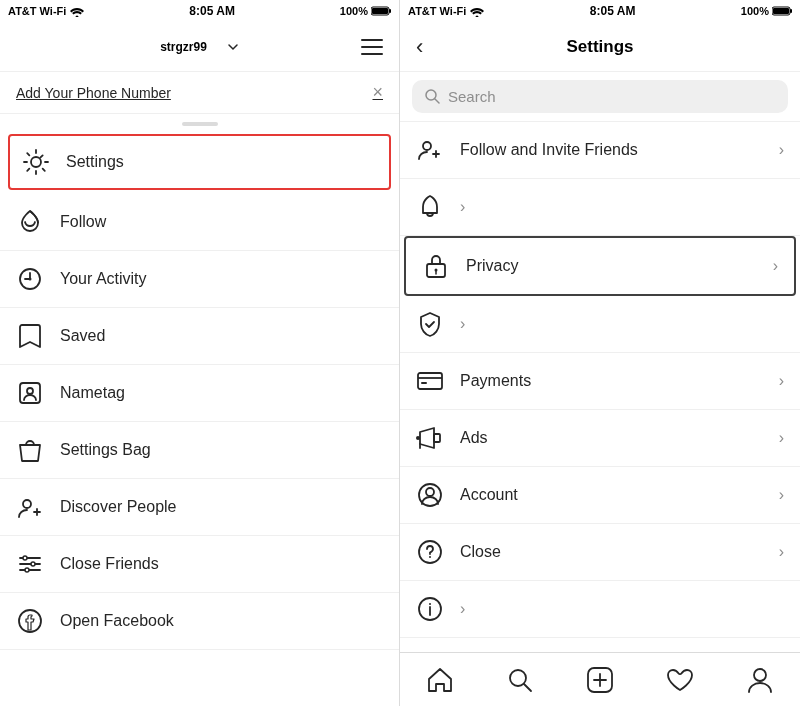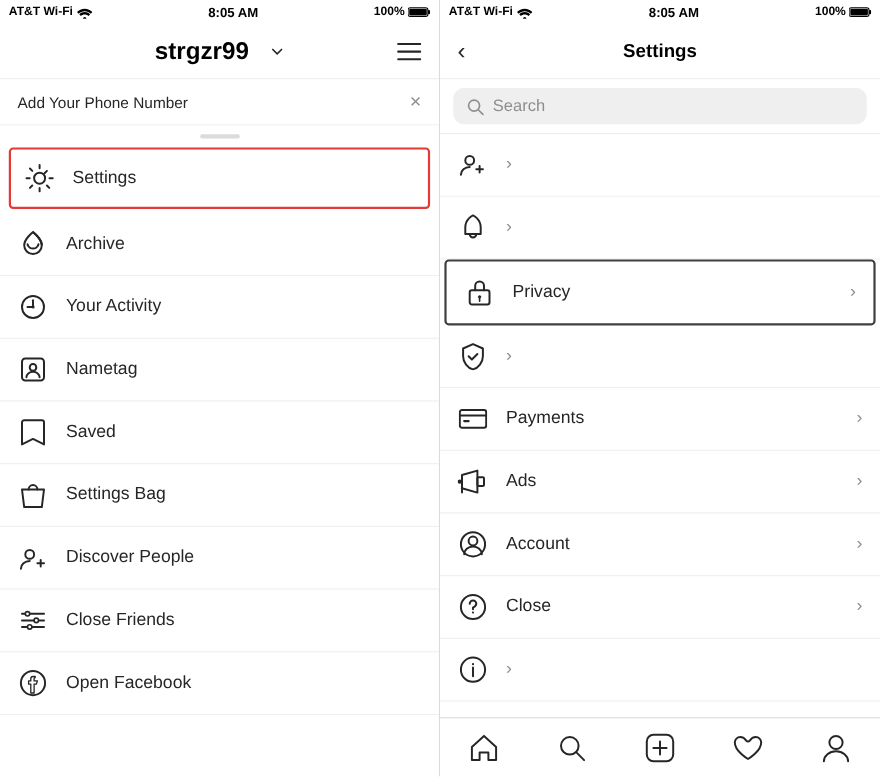--- a/index.html
+++ b/index.html
@@ -39,41 +39,42 @@
     .profile-header {
       height: 50px;
       display: flex;
       align-items: center;
       justify-content: center;
       padding: 0 16px;
       border-bottom: 1px solid #efefef;
       position: relative;
     }
     .profile-username {
-      font-size: 22px;
+      font-size: 12px;
       font-weight: 600;
       display: flex;
       align-items: center;
       gap: 20px;
     }
     .hamburger-icon {
       position: absolute;
       right: 16px;
       font-size: 20px;
     }
 
     .phone-banner {
       background: #fff;
       border-bottom: 1px solid #efefef;
       padding: 10px 16px;
       font-size: 14px;
       color: #262626;
       display: flex;
       align-items: center;
       justify-content: space-between;
+      text-decoration: underline;
     }
     .phone-banner-close {
       font-size: 18px;
       color: #8e8e8e;
     }
 
     .drawer-handle {
       display: flex;
       justify-content: center;
       padding: 8px 0 4px;
@@ -156,21 +157,21 @@
 
     .search-bar-container {
       padding: 8px 12px;
       border-bottom: 1px solid #efefef;
     }
     .search-bar {
       background: #efefef;
       border-radius: 10px;
       padding: 8px 12px;
       display: flex;
-      align-items: center;
+      align-items: flex-start;
       gap: 8px;
     }
     .search-bar .search-placeholder {
       color: #8e8e8e;
       font-size: 15px;
     }
 
     .settings-list {
       flex: 1;
       overflow-y: auto;
@@ -300,53 +301,53 @@
     </div>
 
     <div class="menu-item">
       <div class="menu-icon">
         <svg width="26" height="26" viewBox="0 0 26 26" fill="none">
           <path d="M13 2C13 2 5 8 5 14C5 18.42 8.58 22 13 22C17.42 22 21 18.42 21 14C21 8 13 2 13 2Z" stroke="#262626" stroke-width="1.8"></path>
           <path d="M13 2C13 2 21 8 21 14" stroke="#262626" stroke-width="1.8"></path>
           <path d="M8 13C8 13 9 17 13 17C17 17 18 13 18 13" stroke="#262626" stroke-width="1.8" stroke-linecap="round"></path>
         </svg>
       </div>
-      <span class="menu-label">Archive</span>
+      <span class="menu-label">Follow</span>
     </div>
 
     <div class="menu-item">
       <div class="menu-icon">
         <svg width="26" height="26" viewBox="0 0 26 26" fill="none">
           <circle cx="13" cy="13" r="10" stroke="#262626" stroke-width="1.8"></circle>
           <path d="M13 13L13 7" stroke="#262626" stroke-width="1.8" stroke-linecap="round"></path>
           <path d="M13 13L8 13" stroke="#262626" stroke-width="1.8" stroke-linecap="round"></path>
           <circle cx="13" cy="13" r="1.5" fill="#262626"></circle>
         </svg>
       </div>
       <span class="menu-label">Your Activity</span>
     </div>
 
     <div class="menu-item">
       <div class="menu-icon">
+        <svg width="22" height="26" viewBox="0 0 22 26" fill="none">
+          <path d="M3 2H19C20.1 2 21 2.9 21 4V24L11 19L1 24V4C1 2.9 1.9 2 3 2Z" stroke="#262626" stroke-width="1.8" stroke-linejoin="round"></path>
+        </svg>
+      </div>
+      <span class="menu-label">Saved</span>
+    </div>
+
+    <div class="menu-item">
+      <div class="menu-icon">
         <svg width="26" height="26" viewBox="0 0 26 26" fill="none">
           <rect x="3" y="3" width="20" height="20" rx="3" stroke="#262626" stroke-width="1.8"></rect>
           <circle cx="13" cy="11" r="3" stroke="#262626" stroke-width="1.8"></circle>
           <path d="M7 20C7 17.24 9.69 15 13 15C16.31 15 19 17.24 19 20" stroke="#262626" stroke-width="1.8" stroke-linecap="round"></path>
         </svg>
       </div>
       <span class="menu-label">Nametag</span>
-    </div>
-
-    <div class="menu-item">
-      <div class="menu-icon">
-        <svg width="22" height="26" viewBox="0 0 22 26" fill="none">
-          <path d="M3 2H19C20.1 2 21 2.9 21 4V24L11 19L1 24V4C1 2.9 1.9 2 3 2Z" stroke="#262626" stroke-width="1.8" stroke-linejoin="round"></path>
-        </svg>
-      </div>
-      <span class="menu-label">Saved</span>
     </div>
 
     <div class="menu-item">
       <div class="menu-icon">
         <svg width="24" height="26" viewBox="0 0 24 26" fill="none">
           <path d="M2 8H22L20 24H4L2 8Z" stroke="#262626" stroke-width="1.8" stroke-linejoin="round"></path>
           <path d="M8 8C8 5.79 9.79 4 12 4C14.21 4 16 5.79 16 8" stroke="#262626" stroke-width="1.8" stroke-linecap="round"></path>
         </svg>
       </div>
       <span class="menu-label">Settings Bag</span>
@@ -430,20 +431,21 @@
   <div class="settings-list">
 
     <div class="settings-item">
       <div class="s-icon">
         <svg width="26" height="24" viewBox="0 0 26 24" fill="none">
           <circle cx="10" cy="8" r="4" stroke="#262626" stroke-width="1.8"></circle>
           <path d="M2 21C2 17.13 5.58 14 10 14" stroke="#262626" stroke-width="1.8" stroke-linecap="round"></path>
           <path d="M19 13V19M16 16H22" stroke="#262626" stroke-width="1.8" stroke-linecap="round"></path>
         </svg>
       </div>
+      <span class="s-label">Follow and Invite Friends</span>
       <span class="chevron-right">›</span>
     </div>
 
     <div class="settings-item">
       <div class="s-icon">
         <svg width="24" height="26" viewBox="0 0 24 26" fill="none">
           <path d="M12 2C12 2 5 5 5 13V19H19V13C19 5 12 2 12 2Z" stroke="#262626" stroke-width="1.8" stroke-linejoin="round"></path>
           <path d="M9 19C9 20.66 10.34 22 12 22C13.66 22 15 20.66 15 19" stroke="#262626" stroke-width="1.8"></path>
         </svg>
       </div>

